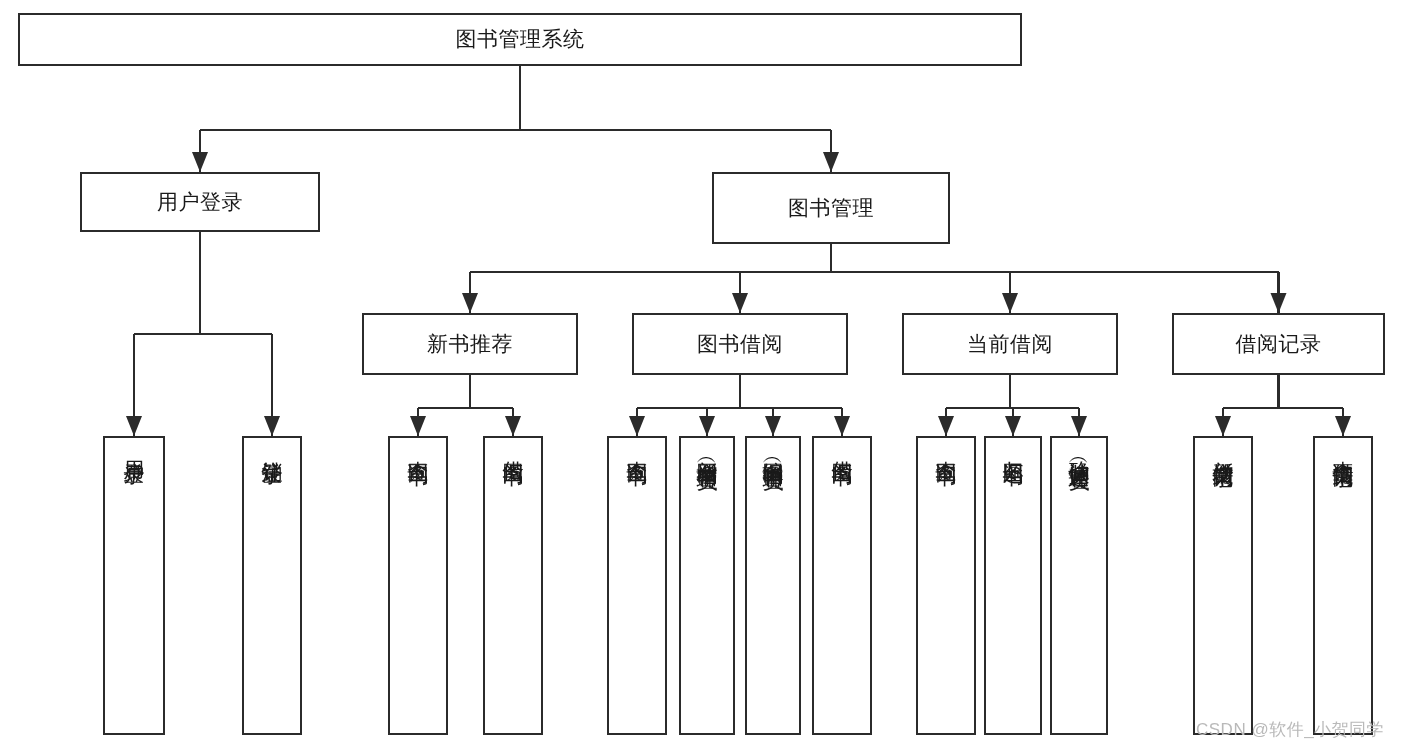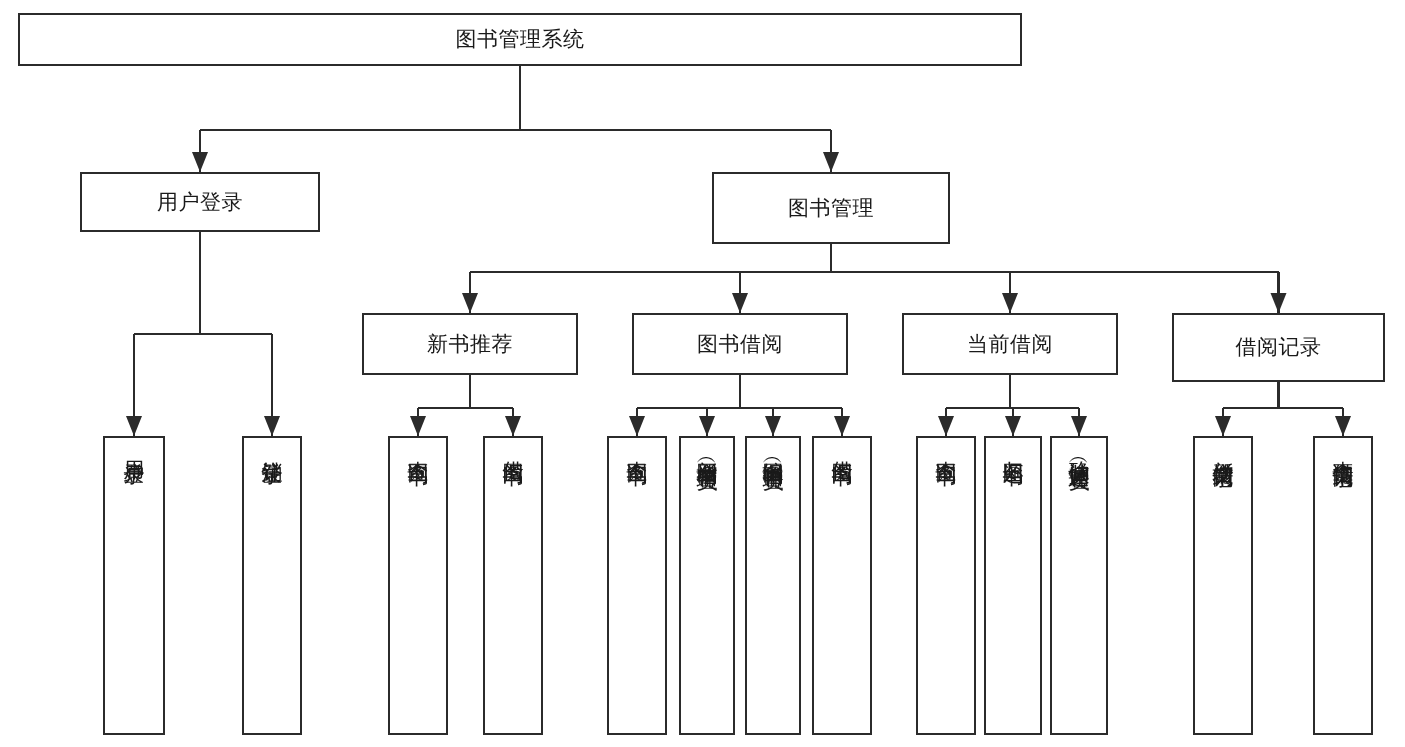--- a/index.html
+++ b/index.html
@@ -139,21 +139,21 @@
       </div>
       <div class="node horizontal" style="left: 362px; top: 313px; width: 216px; height: 62px;">
         <span class="label">新书推荐</span>
       </div>
       <div class="node horizontal" style="left: 632px; top: 313px; width: 216px; height: 62px;">
         <span class="label">图书借阅</span>
       </div>
       <div class="node horizontal" style="left: 902px; top: 313px; width: 216px; height: 62px; text-align: center;">
         <span class="label">当前借阅</span>
       </div>
-      <div class="node horizontal" style="left: 1172px; top: 313px; width: 213px; height: 69px;">
+      <div class="node horizontal" style="left: 1172px; top: 313px; width: 213px; height: 62px;">
         <span class="label">借阅记录</span>
       </div>
       <div class="node vertical" style="left: 103px; top: 436px; width: 62px; height: 299px;">
         <span class="label">用户登录</span>
       </div>
       <div class="node vertical" style="left: 242px; top: 436px; width: 60px; height: 299px;">
         <span class="label">注销登录</span>
       </div>
       <div class="node vertical" style="left: 388px; top: 436px; width: 60px; height: 299px;">
         <span class="label">查询图书</span>
@@ -182,13 +182,14 @@
       <div class="node vertical" style="left: 1050px; top: 436px; width: 58px; height: 299px;">
         <span class="label">确认归还（管理员）</span>
       </div>
       <div class="node vertical" style="left: 1193px; top: 436px; width: 60px; height: 299px;">
         <span class="label">新增借阅记录</span>
       </div>
       <div class="node vertical" style="left: 1313px; top: 436px; width: 60px; height: 299px;">
         <span class="label">查询借阅记录</span>
       </div>
     </div>
+  <div class="watermark" style="left: 1196px; top: 718px;">CSDN @软件_小贺同学</div>
 </div>
 
 </body></html>

